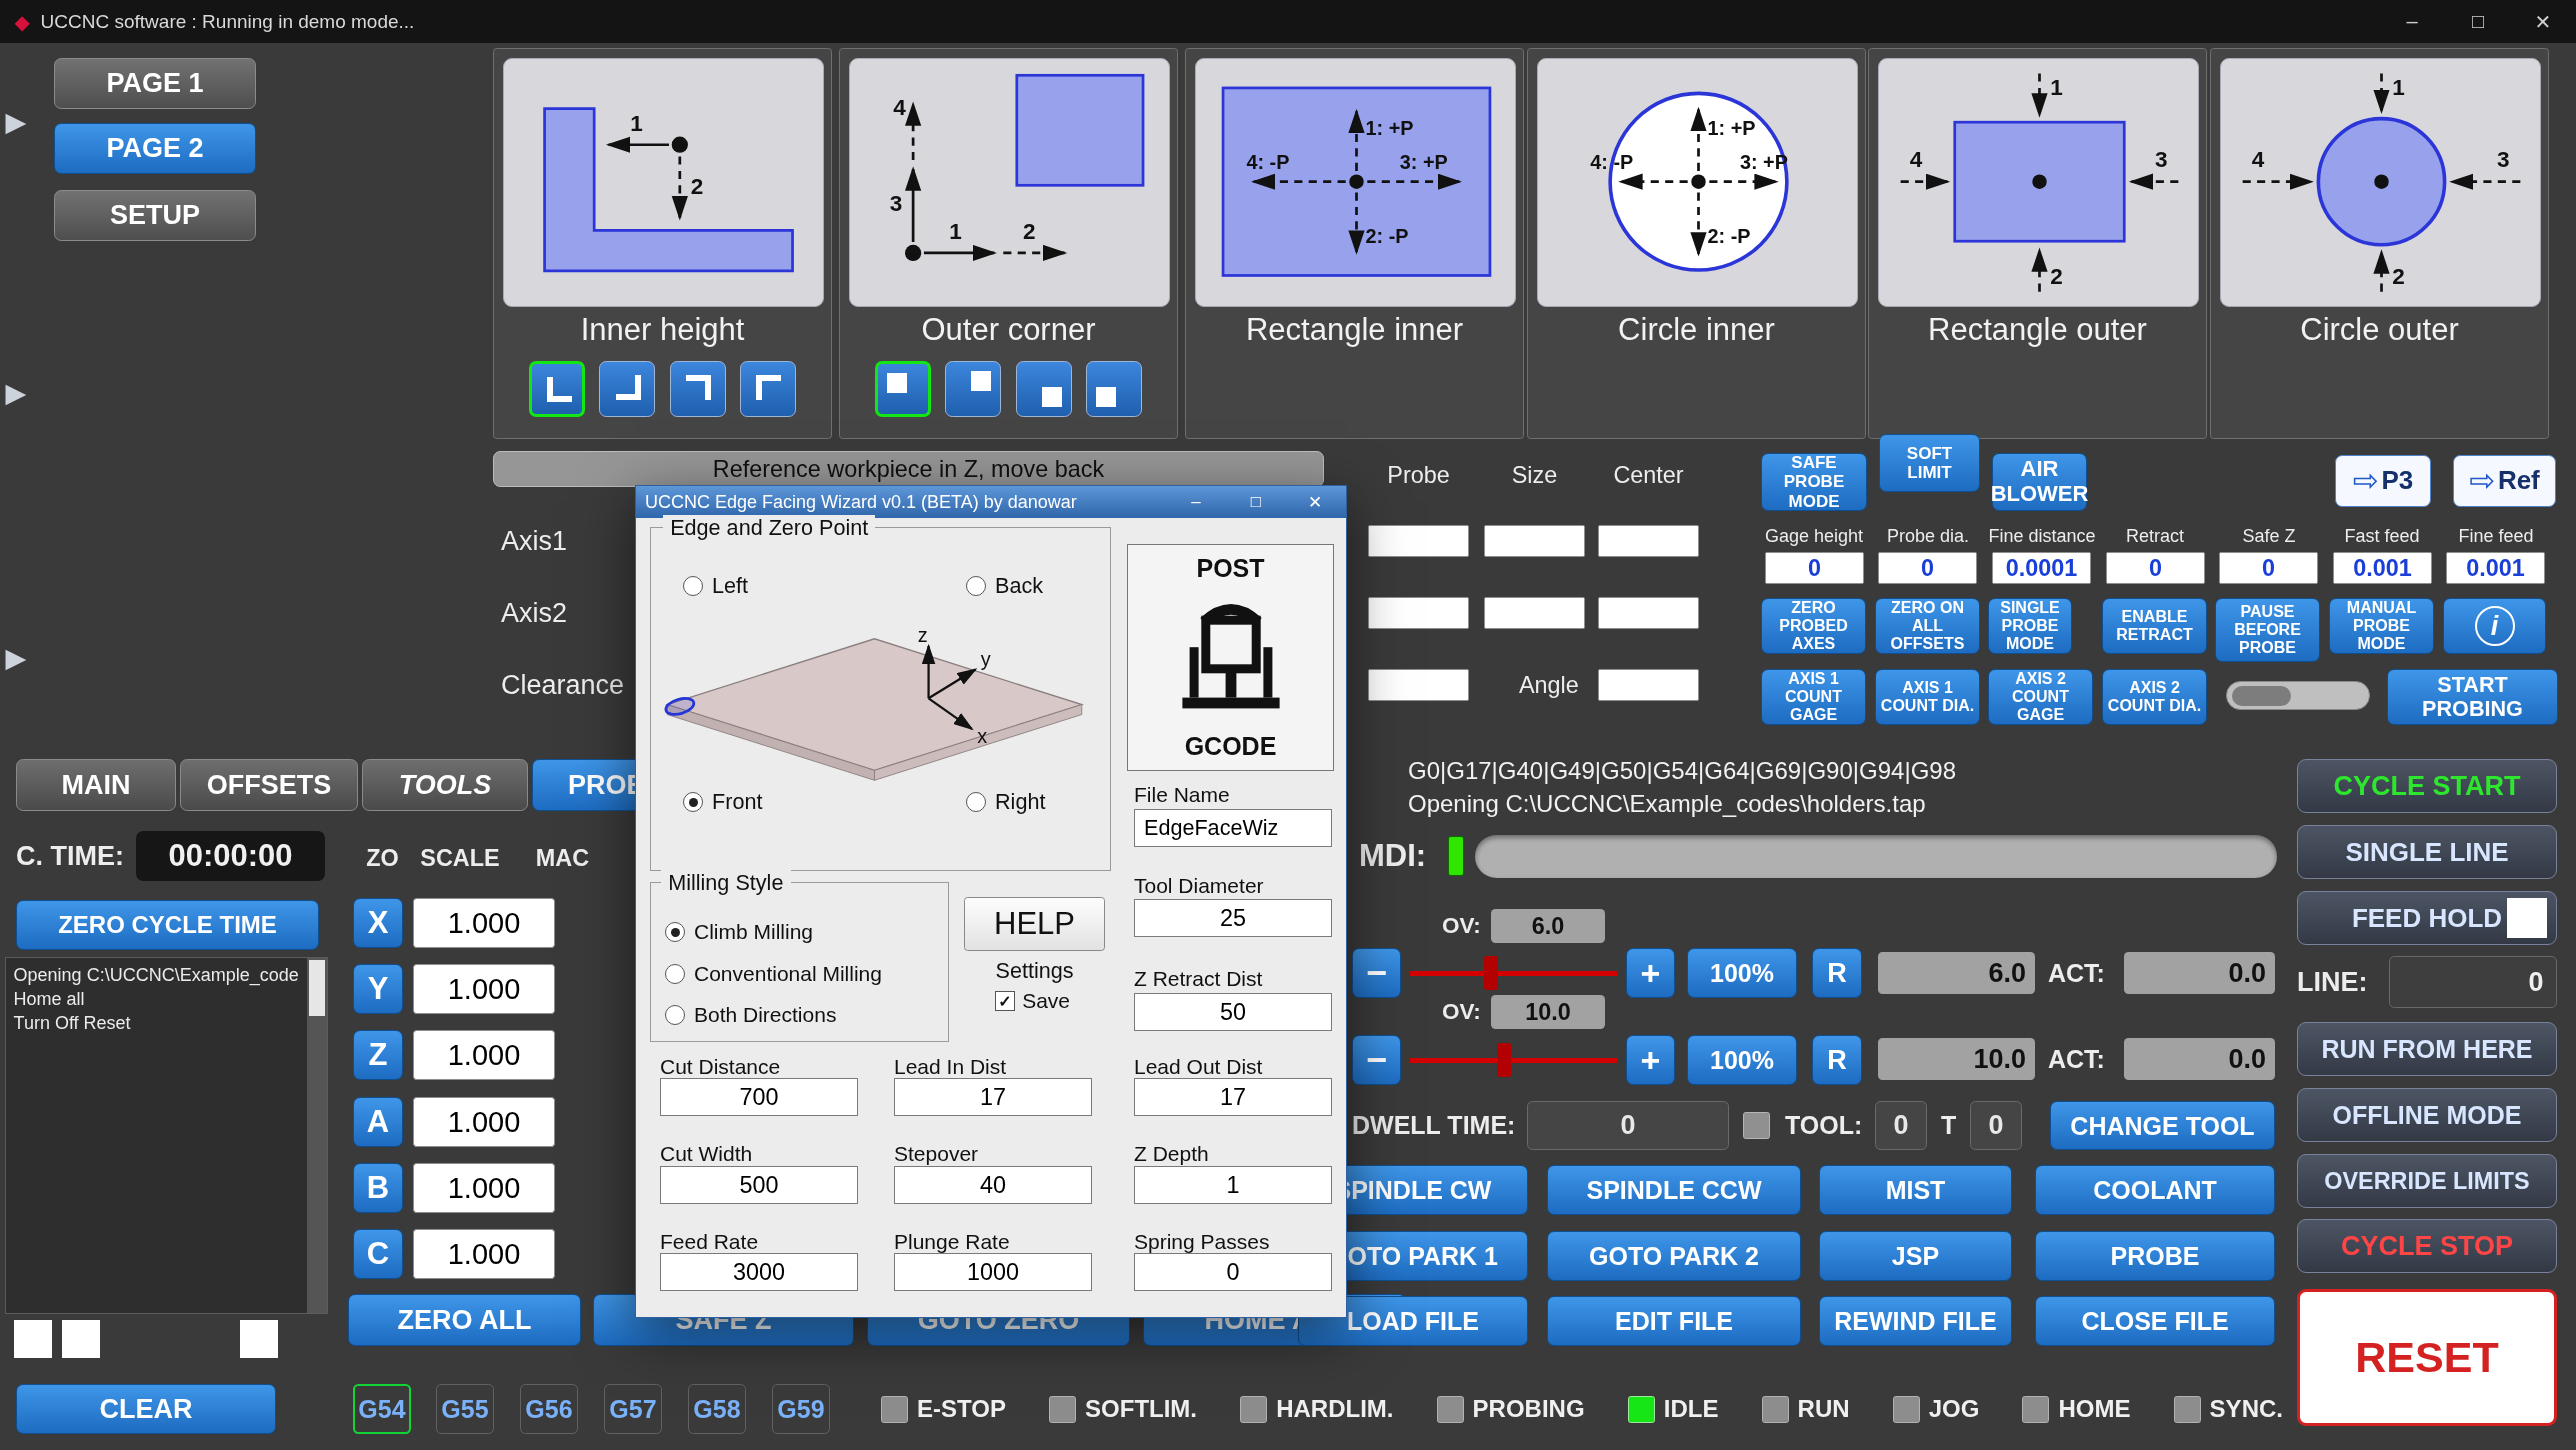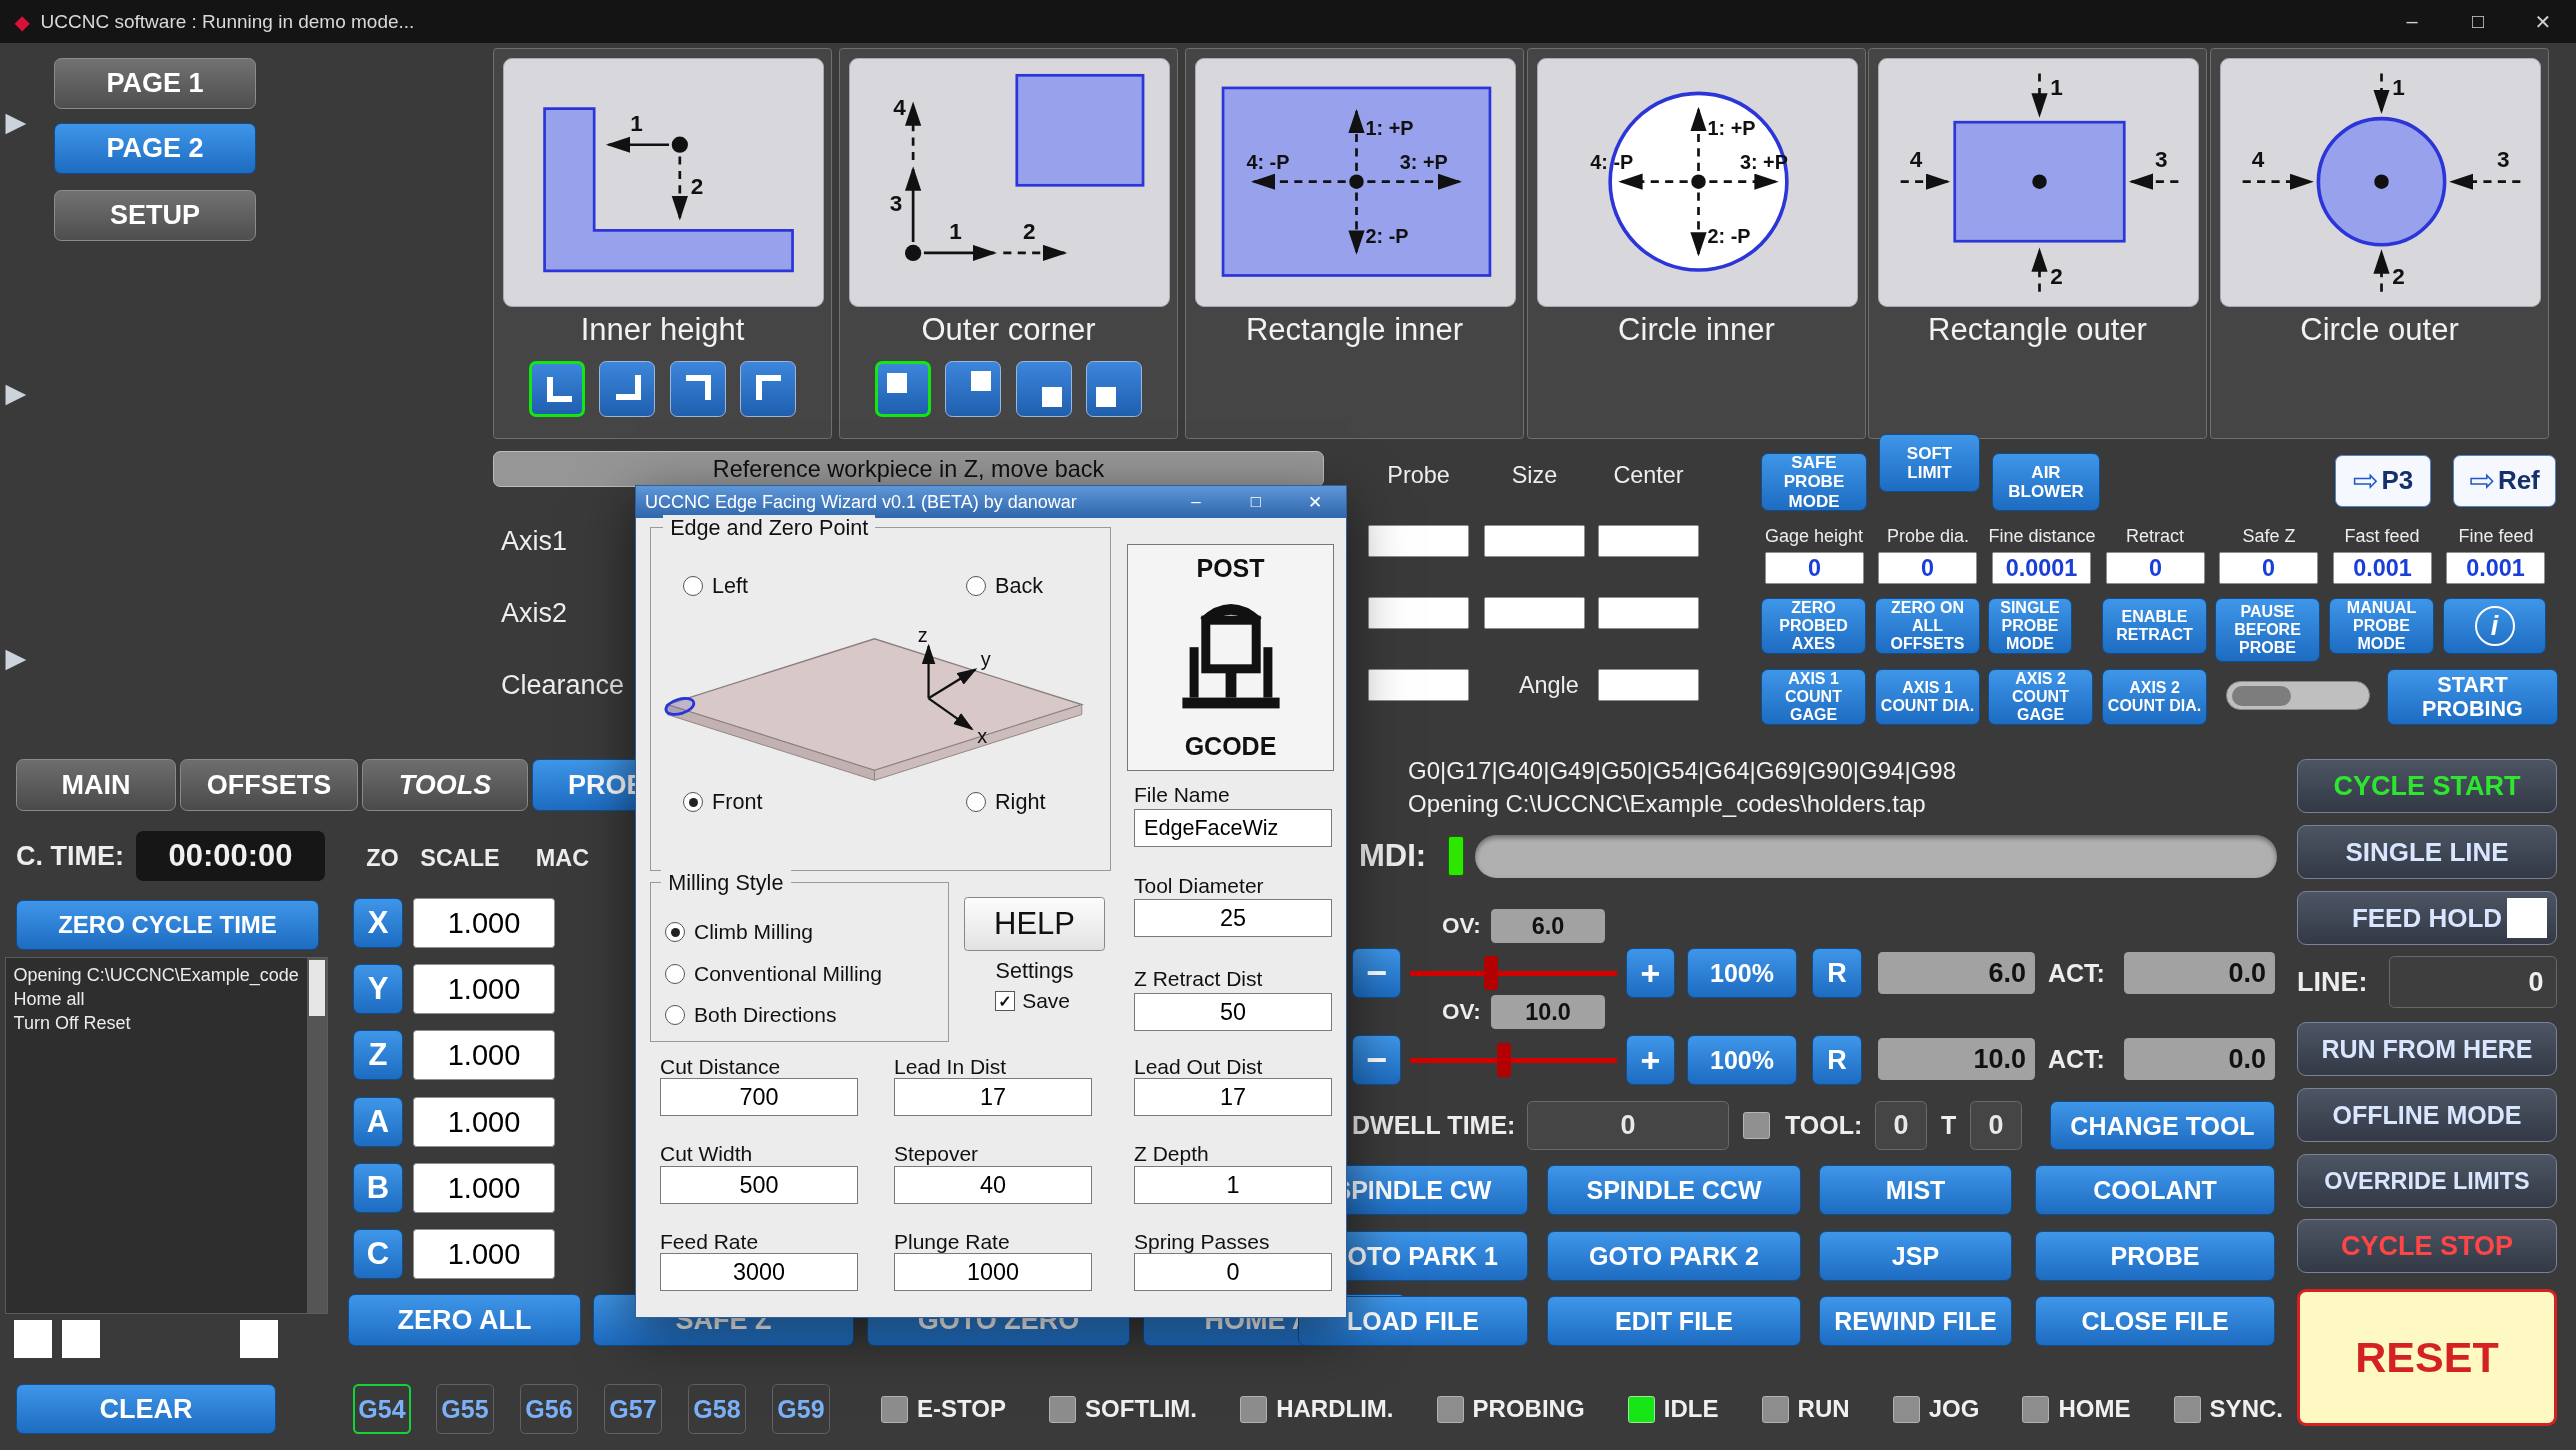--- a/index.html
+++ b/index.html
@@ -216,21 +216,21 @@
   <input class="wfield" style="left: 1598px; top: 525px; width: 101px; height: 32px; font-size: 21.6px;">
   <input class="wfield" style="left: 1368px; top: 597px; width: 101px; height: 32px; font-size: 21.6px;">
   <input class="wfield" style="left: 1484px; top: 597px; width: 101px; height: 32px; font-size: 21.6px;">
   <input class="wfield" style="left: 1598px; top: 597px; width: 101px; height: 32px; font-size: 21.6px;">
   <input class="wfield" style="left: 1368px; top: 669px; width: 101px; height: 32px; font-size: 21.6px;">
   <span class="lbl" style="left:1485px;top:669px;width:101px;height:32px;font-size:23.4px;font-weight:normal;justify-content:flex-end;padding-right:7.2px;">Angle</span>
   <input class="wfield" style="left: 1598px; top: 669px; width: 101px; height: 32px; font-size: 21.6px;">
 
   <div class="btn btn-blue abs" style="left:1761px;top:453px;width:106px;height:58px;font-size:17px;padding:1.8px;">SAFE PROBE MODE</div>
   <div class="btn btn-blue abs" style="left:1879px;top:434px;width:101px;height:58px;font-size:17px;padding:4px;">SOFT LIMIT</div>
-  <div class="btn btn-blue abs" style="left:1992px;top:453px;width:108px;height:58px;font-size:17px;padding:1.8px;">AIR BLOWER</div>
+  <div class="btn btn-blue abs" style="left:1992px;top:453px;width:95px;height:58px;font-size:22px;padding:1.8px;">AIR BLOWER</div>
 
   <div class="btn abs" style="left:2335px;top:455px;width:96px;height:52px;background:#f6f8ff;border:1.8px solid #4d82cc;">
     <span style="color:#1f58c8;font-size:31px;font-weight:normal;margin-right:2.7px;">⇨</span>
     <span style="color:#15306a;font-size:26px;">P3</span>
   </div>
   <div class="btn abs" style="left:2453px;top:455px;width:103px;height:52px;background:#f6f8ff;border:1.8px solid #4d82cc;">
     <span style="color:#1f58c8;font-size:31px;font-weight:normal;margin-right:2.7px;">⇨</span>
     <span style="color:#15306a;font-size:26px;">Ref</span>
   </div>
 
@@ -424,21 +424,21 @@
   <div class="rbtn abs" style="left:2297px;top:759px;width:260px;height:54px;font-size:27px;color:#2de62d;">CYCLE START</div>
   <div class="rbtn abs" style="left:2297px;top:825px;width:260px;height:54px;font-size:26px;">SINGLE LINE</div>
   <div class="rbtn abs" style="left:2297px;top:891px;width:260px;height:54px;font-size:26px;">FEED HOLD</div>
   <div class="abs" style="left:2507px;top:898px;width:40px;height:40px;background:#fff;"></div>
   <span class="lbl" style="left:2297px;top:956px;height:52px;font-size:27px;">LINE:</span>
   <div class="abs" style="left:2389px;top:956px;width:168px;height:52px;background:#3e3e3e;border:0.9px solid #686868;border-radius:5.4px;color:#f0f0f0;font-size:27px;font-weight:bold;display:flex;align-items:center;justify-content:flex-end;padding-right:12.6px;">0</div>
   <div class="rbtn abs" style="left:2297px;top:1022px;width:260px;height:54px;font-size:25px;">RUN FROM HERE</div>
   <div class="rbtn abs" style="left:2297px;top:1088px;width:260px;height:54px;font-size:25px;">OFFLINE MODE</div>
   <div class="rbtn abs" style="left:2297px;top:1154px;width:260px;height:54px;font-size:23.4px;">OVERRIDE LIMITS</div>
   <div class="rbtn abs" style="left:2297px;top:1219px;width:260px;height:54px;font-size:27px;color:#ff4545;">CYCLE STOP</div>
-  <div class="btn abs" style="left:2297px;top:1289px;width:260px;height:137px;background:#fef9c3;border:3.6px solid #d42222;color:#d42222;font-size:43px;border-radius:9px;">RESET</div>
+  <div class="btn abs" style="left:2297px;top:1289px;width:260px;height:137px;background:#ffffff;border:3.6px solid #d42222;color:#d42222;font-size:43px;border-radius:9px;">RESET</div>
 
   <div class="abs" style="left:635px;top:485px;width:712px;height:833px;background:#ececec;border:0.9px solid #2f5f9e;box-shadow:0 16px 54px rgba(0,0,0,0.55);z-index:50;">
     <div style="position:absolute;left:0;top:0;width:710px;height:32px;background:linear-gradient(180deg,#5e97d8,#2f66ab);display:flex;align-items:center;">
       <span style="color:#fff;font-size:18px;margin-left:9px;">UCCNC Edge Facing Wizard v0.1 (BETA) by danowar</span>
     </div>
     <span class="dwb" style="left:535px;">–</span>
     <span class="dwb" style="left:595px;">□</span>
     <span class="dwb" style="left:654px;">✕</span>
 
     <div class="abs" style="left:14.4px;top:41px;width:461px;height:344px;border:0.9px solid #9a9a9a;"></div>

